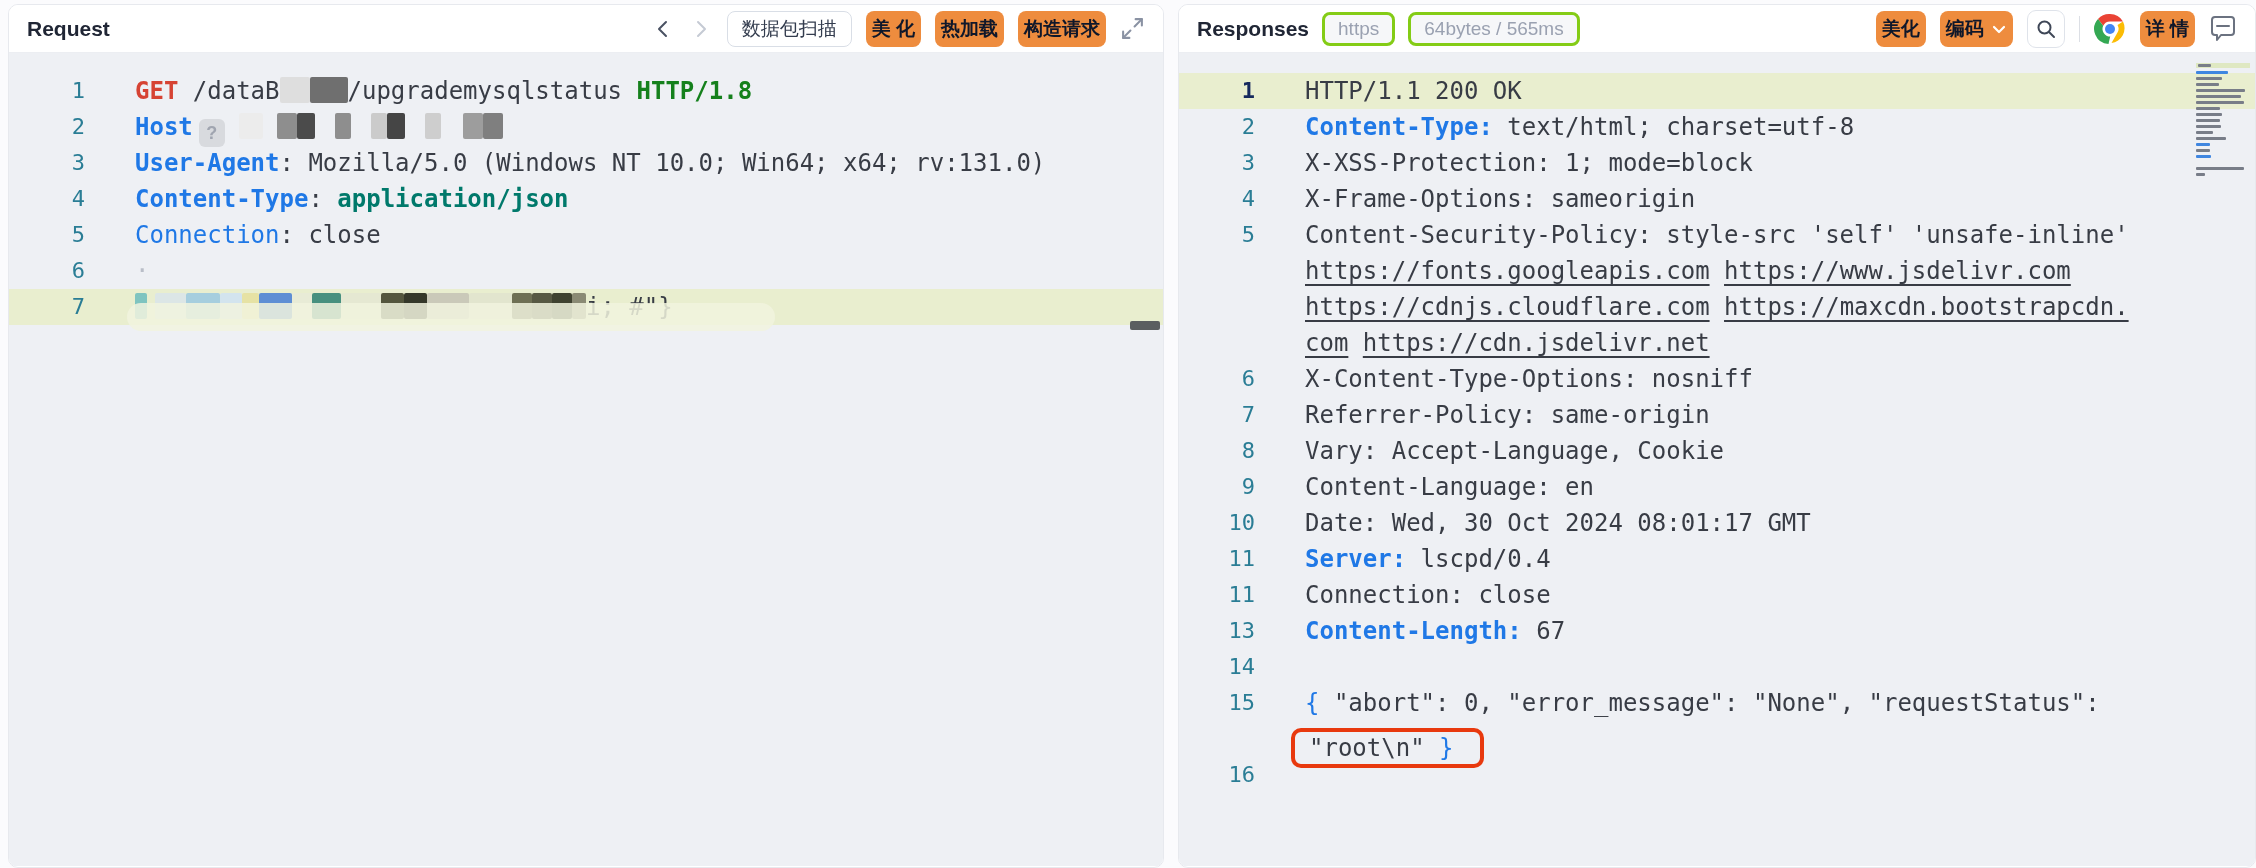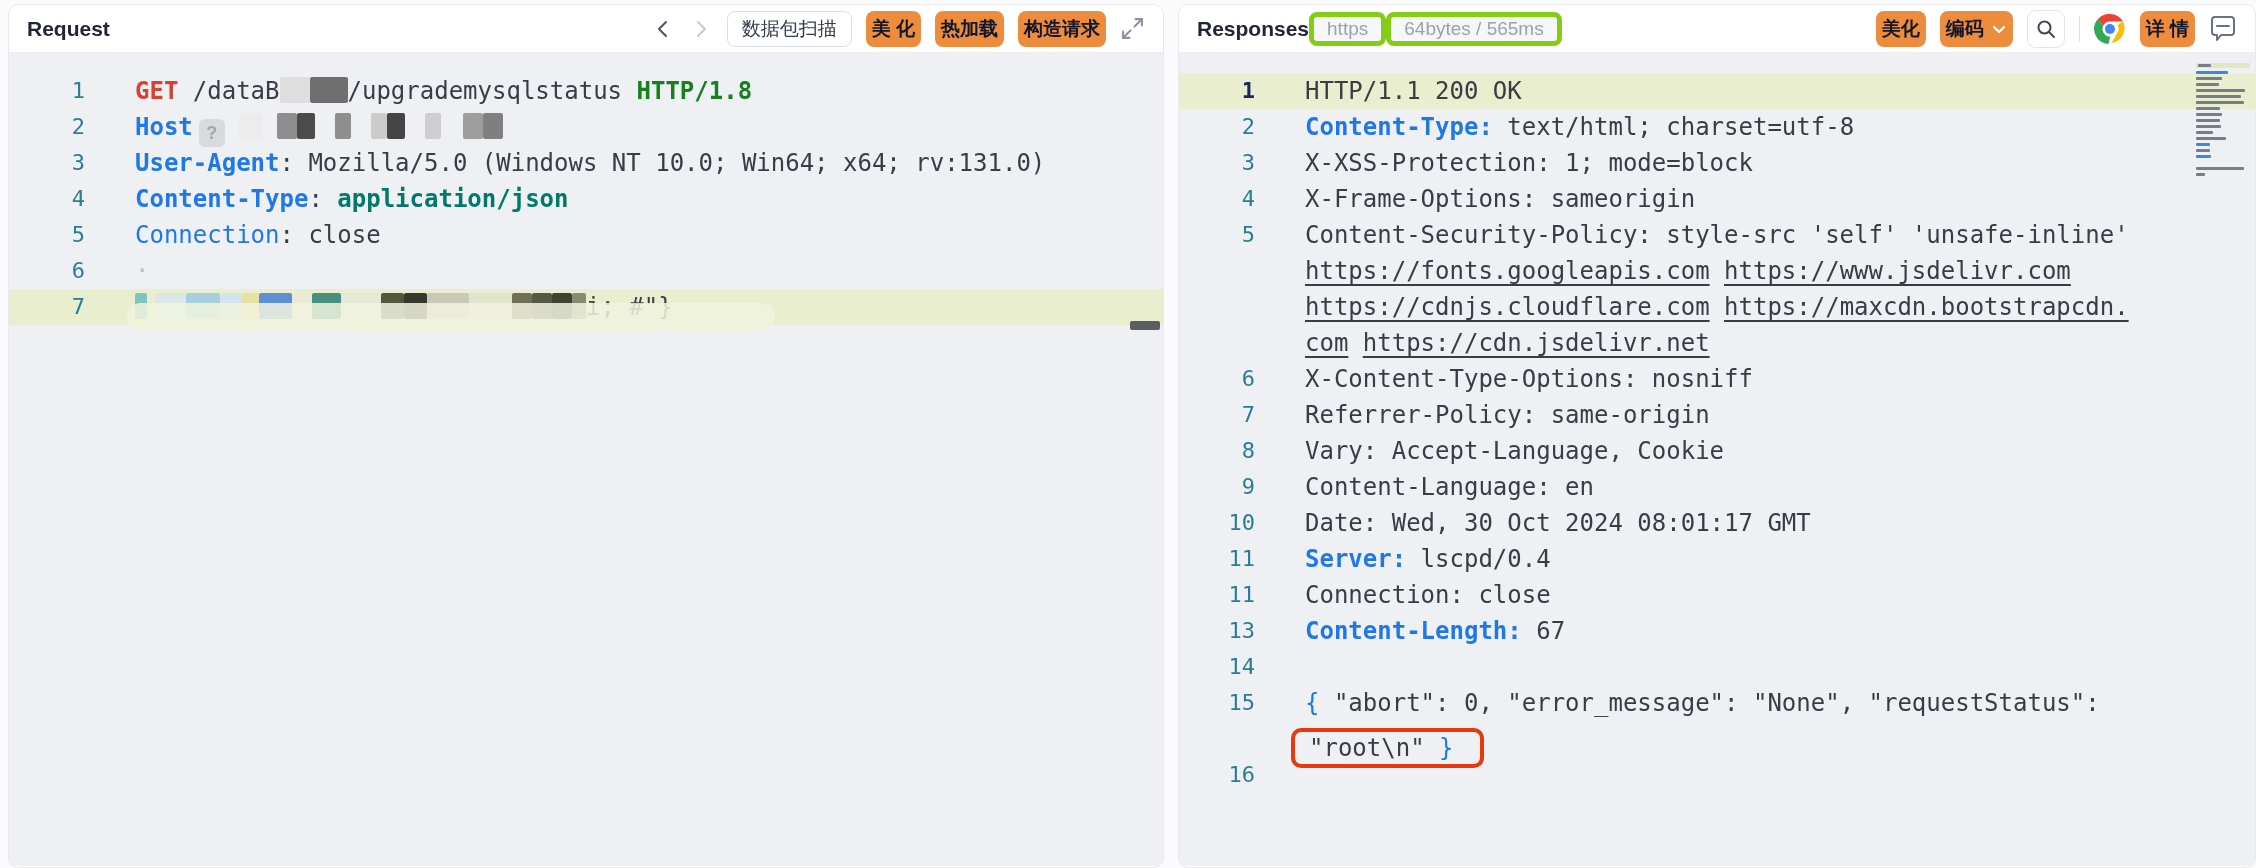--- a/index.html
+++ b/index.html
@@ -6,27 +6,27 @@
     --accent:#ee8c3e; --key-blue:#1f78e6; --method-red:#d64333; --version-green:#15801c;
     --json-teal:#00796b; --ln-teal:#2a7d95; --ln-active:#16295e; --row-hl:#e9eecf;
     --ann-red:#e8390e; --editor-bg:#eef0f4; --plain:#383c45;
   }
   *{box-sizing:border-box;margin:0;padding:0}
   html,body{width:2256px;height:868px;background:#fbfbfd;font-family:"Liberation Sans",sans-serif;overflow:hidden}
   .page{position:relative;width:2256px;height:868px}
   .panel{position:absolute;top:4px;height:864px;background:#fff;border:1px solid #e7e9ee;border-radius:10px;overflow:hidden}
   .panel.left{left:8px;width:1156px}
   .panel.right{left:1178px;width:1078px}
-  header{height:48px;display:flex;align-items:center;padding:0 18px;background:#fff;border-bottom:1px solid #eceef2}
+  header{height:48px;display:flex;align-items:center;gap:13px;padding:0 18px;background:#fff;border-bottom:1px solid #eceef2}
   .ptitle{font-size:21px;font-weight:700;color:#202635;white-space:nowrap}
   .hdr-right{margin-left:auto;display:flex;align-items:center;gap:14px}
   .nav-btn{background:none;border:none;cursor:pointer;display:flex;align-items:center;padding:2px}
   .ghost-btn{height:36px;padding:0 14px;border:1px solid #d9dee6;border-radius:8px;background:#fff;color:#333c4e;font-size:19px;cursor:pointer;white-space:nowrap;font-family:inherit}
   .orange-btn{height:36px;padding:0 6px;border:none;border-radius:8px;background:var(--accent);color:#0f172a;font-size:19px;font-weight:700;cursor:pointer;white-space:nowrap;display:flex;align-items:center;gap:7px;font-family:inherit}
-  .chip{height:34px;padding:0 13px;border:5px solid #84cc16;background:#f6f7f9;border-radius:8px;color:#9aa1b1;font-size:19px;display:flex;align-items:center;white-space:nowrap}
+  .chip{height:34px;padding:0 13px;border:3px solid #84cc16;background:#f6f7f9;border-radius:8px;color:#9aa1b1;font-size:19px;display:flex;align-items:center;white-space:nowrap}
   .icon-btn{width:38px;height:38px;border:1px solid #dfe3ea;border-radius:9px;background:#fff;display:flex;align-items:center;justify-content:center;cursor:pointer}
   .vdiv{width:1px;height:26px;background:#dcdfe5}
   .plain-icon{background:none;border:none;cursor:pointer;display:flex;align-items:center}
   .editor{position:relative;height:calc(100% - 49px);background:var(--editor-bg);overflow:hidden;padding-top:20px;font-family:"DejaVu Sans Mono",monospace}
   .code-row{display:flex;height:36px;line-height:36px;font-size:24px;color:var(--plain)}
   .code-row.hl{background:var(--row-hl)}
   .ln{flex:0 0 76px;width:76px;text-align:right;color:var(--ln-teal);font-size:22px}
   .ln.active{color:var(--ln-active);font-weight:700}
   .lt{margin-left:50px;white-space:pre}
   .seg-method{color:var(--method-red);font-weight:700}

